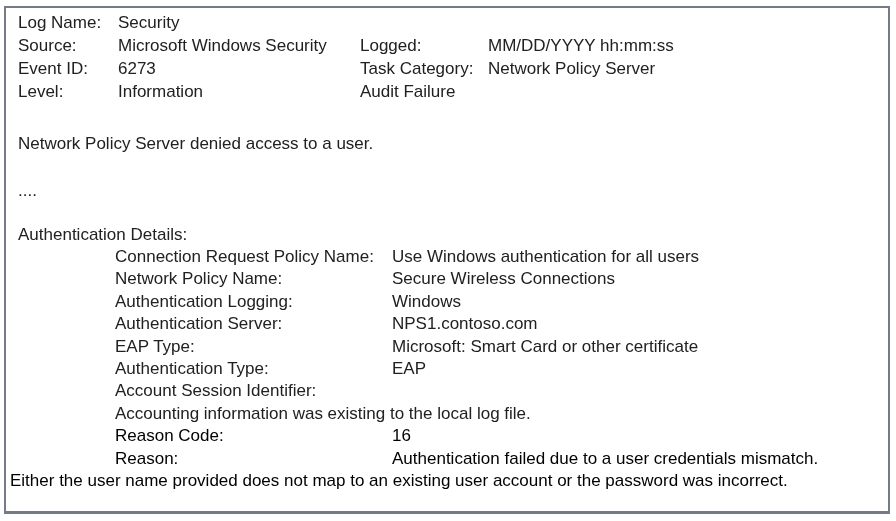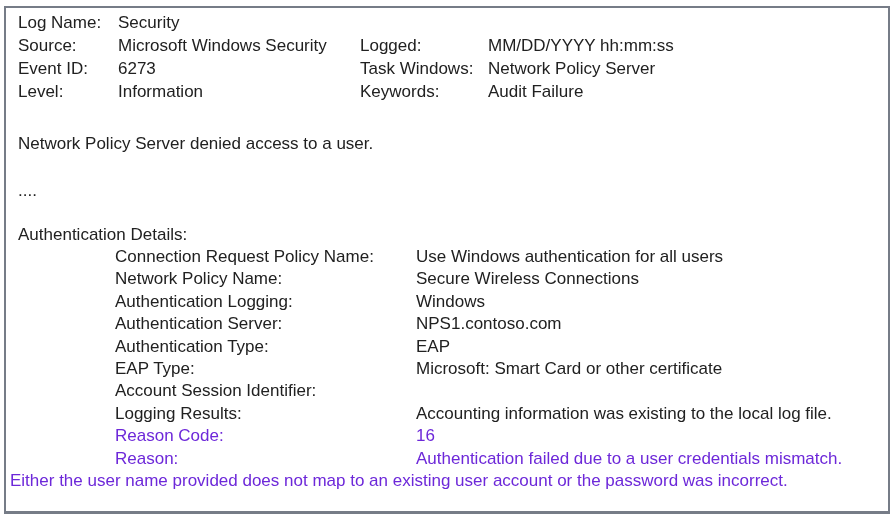--- a/index.html
+++ b/index.html
@@ -33,23 +33,22 @@
   .description { margin-top: 29px; white-space: nowrap; }
   .dots { margin-top: 24px; }
   .auth-title { margin-top: 21px; }
   
   .details { margin-left: 97px; }
   .detail-row {
     display: grid;
     grid-template-columns: 277px 1fr;
     line-height: 22.4px;
     white-space: nowrap;
-    gap: 24px;
   }
-  .alert { color: #6d28d9; }
+  .alert { color: #000000; }
   .footer-note {
     margin-left: -8px;
     line-height: 22.4px;
     white-space: nowrap;
   }
 </style>
 </head>
 <body>
 
 <div class="frame">
@@ -64,27 +63,26 @@
       </div>
       <div class="hdr-row">
         <span>Source:</span>
         <span>Microsoft Windows Security</span>
         <span>Logged:</span>
         <span>MM/DD/YYYY hh:mm:ss</span>
       </div>
       <div class="hdr-row">
         <span>Event ID:</span>
         <span>6273</span>
-        <span>Task Windows:</span>
+        <span>Task Category:</span>
         <span>Network Policy Server</span>
       </div>
       <div class="hdr-row">
         <span>Level:</span>
         <span>Information</span>
-        <span>Keywords:</span>
         <span>Audit Failure</span>
       </div>
     </div>
 
     <div class="description">Network Policy Server denied access to a user.</div>
 
     <div class="dots">....</div>
 
     <div class="auth-title">Authentication Details:</div>
 
@@ -99,32 +97,31 @@
       </div>
       <div class="detail-row">
         <span>Authentication Logging:</span>
         <span>Windows</span>
       </div>
       <div class="detail-row">
         <span>Authentication Server:</span>
         <span>NPS1.contoso.com</span>
       </div>
       <div class="detail-row">
+        <span>EAP Type:</span>
+        <span>Microsoft: Smart Card or other certificate</span>
+      </div>
+      <div class="detail-row">
         <span>Authentication Type:</span>
         <span>EAP</span>
-      </div>
-      <div class="detail-row">
-        <span>EAP Type:</span>
-        <span>Microsoft: Smart Card or other certificate</span>
       </div>
       <div class="detail-row">
         <span>Account Session Identifier:</span>
       </div>
       <div class="detail-row">
-        <span>Logging Results:</span>
         <span>Accounting information was existing to the local log file.</span>
       </div>
       <div class="detail-row alert">
         <span>Reason Code:</span>
         <span>16</span>
       </div>
       <div class="detail-row alert">
         <span>Reason:</span>
         <span>Authentication failed due to a user credentials mismatch.</span>
       </div>

